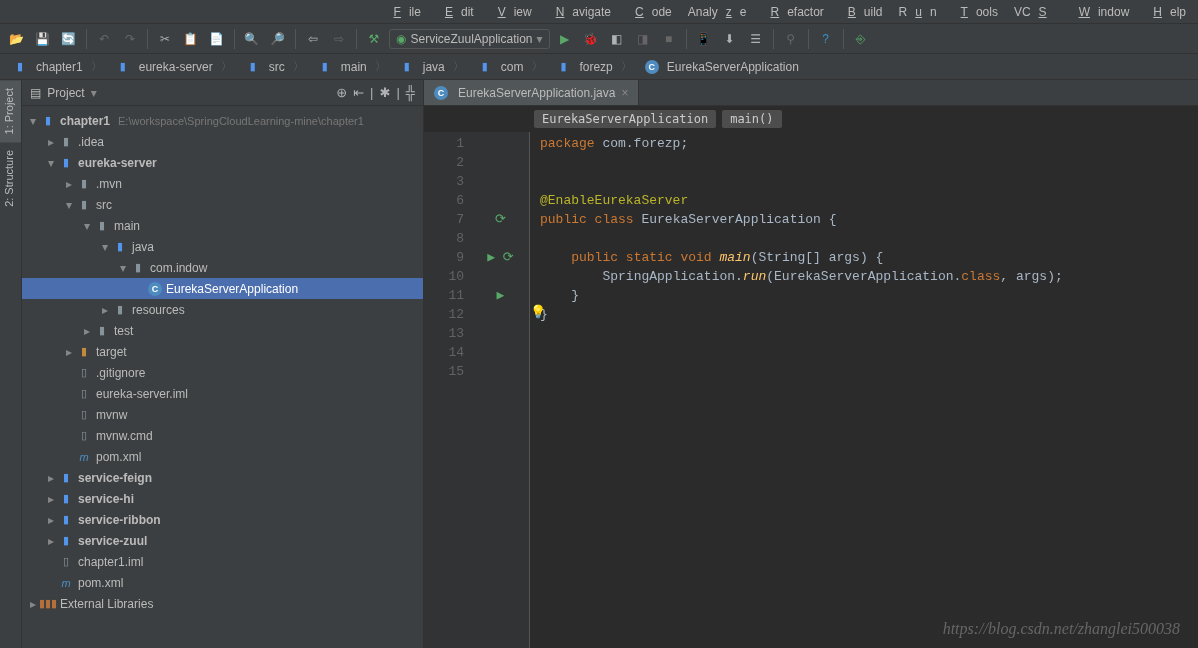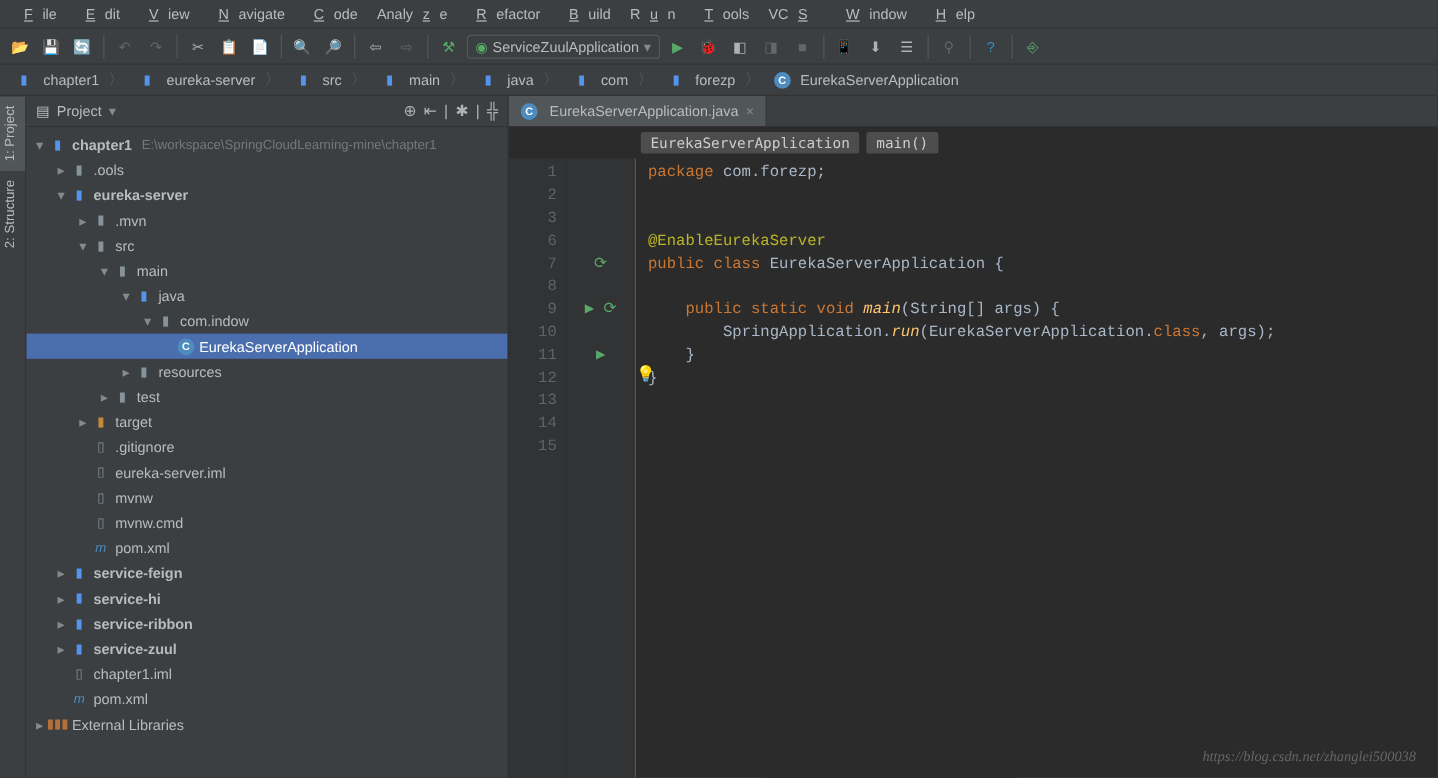--- a/index.html
+++ b/index.html
@@ -1,17 +1,17 @@
 <!DOCTYPE html>
 <html><head>
 <meta charset="utf-8">
 <style>
 * { box-sizing: border-box; margin: 0; padding: 0; }
 body { font-family: "Segoe UI", Arial, sans-serif; font-size: 12px; background: #3c3f41; color: #bbbbbb; width: 1198px; height: 648px; overflow: hidden; position: relative; }
-.menubar { display: flex; background: #3c3f41; height: 24px; align-items: center; padding: 0 4px; border-bottom: 1px solid #323232; }
+.menubar { display: flex; background: #3c3f41; height: 24px; align-items: center; padding: 0 4px; border-bottom: 1px solid #323232; justify-content: flex-end; }
 .menubar span { padding: 2px 8px; cursor: pointer; }
 .toolbar { display: flex; background: #3c3f41; height: 30px; align-items: center; padding: 0 6px; border-bottom: 1px solid #323232; gap: 4px; }
 .tool-btn { width: 22px; height: 22px; display: flex; align-items: center; justify-content: center; cursor: pointer; color: #afb1b3; }
 .tool-sep { width: 1px; height: 20px; background: #555; margin: 0 2px; }
 .run-config { display: flex; align-items: center; background: #3c3f41; border: 1px solid #555; border-radius: 3px; padding: 2px 6px; gap: 4px; cursor: pointer; }
 .breadcrumbs { display: flex; background: #3c3f41; height: 26px; align-items: center; padding: 0 6px; border-bottom: 1px solid #323232; }
 .crumb { display: flex; align-items: center; gap: 4px; padding: 2px 6px; cursor: pointer; position: relative; }
 .crumb::after { content: "〉"; color: #666; margin-left: 4px; }
 .crumb:last-child::after { content: ""; }
 .main { display: flex; height: calc(100% - 80px); }
@@ -44,21 +44,21 @@
 .ec-chip { background: #4d4d4d; padding: 2px 8px; border-radius: 2px; color: #ccc; font-family: Consolas, monospace; }
 .code-area { flex: 1; display: flex; font-family: Consolas, "Courier New", monospace; font-size: 13px; line-height: 19px; position: relative; }
 .gutter-nums { width: 48px; text-align: right; color: #606366; padding-right: 8px; padding-top: 2px; background: #313335; }
 .gutter-icons { width: 58px; background: #313335; border-right: 1px solid #555; padding-top: 2px; }
 .code { flex: 1; padding-left: 10px; padding-top: 2px; color: #a9b7c6; position: relative; }
 .kw { color: #cc7832; }
 .ann { color: #bbb529; }
 .fn { color: #ffc66d; font-style: italic; }
 .cls { color: #a9b7c6; }
 .dim { color: #808080; }
-.watermark { position: absolute; bottom: 10px; right: 18px; color: #666; font-family: Georgia, serif; font-style: italic; font-size: 12px; }
+.watermark { position: absolute; bottom: 10px; right: 18px; color: #666; font-family: Georgia, serif; font-style: italic; font-size: 16px; }
 .gicon { display: block; height: 19px; text-align: center; }
 .u { text-decoration: underline; }
 </style>
 </head>
 <body>
 
 <div class="menubar">
   <span><span class="u">F</span>ile</span>
   <span><span class="u">E</span>dit</span>
   <span><span class="u">V</span>iew</span>
@@ -175,21 +175,21 @@
     <div class="tree">
       <div class="tree-row" style="padding-left:4px">
           <span class="arrow">▾</span>
           <span class="icon module">▮</span>
           <b class="tree-label">chapter1</b>
           <span class="tree-hint">E:\workspace\SpringCloudLearning-mine\chapter1</span>
         </div>
       <div class="tree-row" style="padding-left:22px">
           <span class="arrow">▸</span>
           <span class="icon folder">▮</span>
-          <span class="tree-label">.ools</span>
+          <span class="tree-label">.idea</span>
         </div>
       <div class="tree-row" style="padding-left:22px">
           <span class="arrow">▾</span>
           <span class="icon module">▮</span>
           <b class="tree-label">eureka-server</b>
         </div>
       <div class="tree-row" style="padding-left:40px">
           <span class="arrow">▸</span>
           <span class="icon folder">▮</span>
           <span class="tree-label">.mvn</span>

